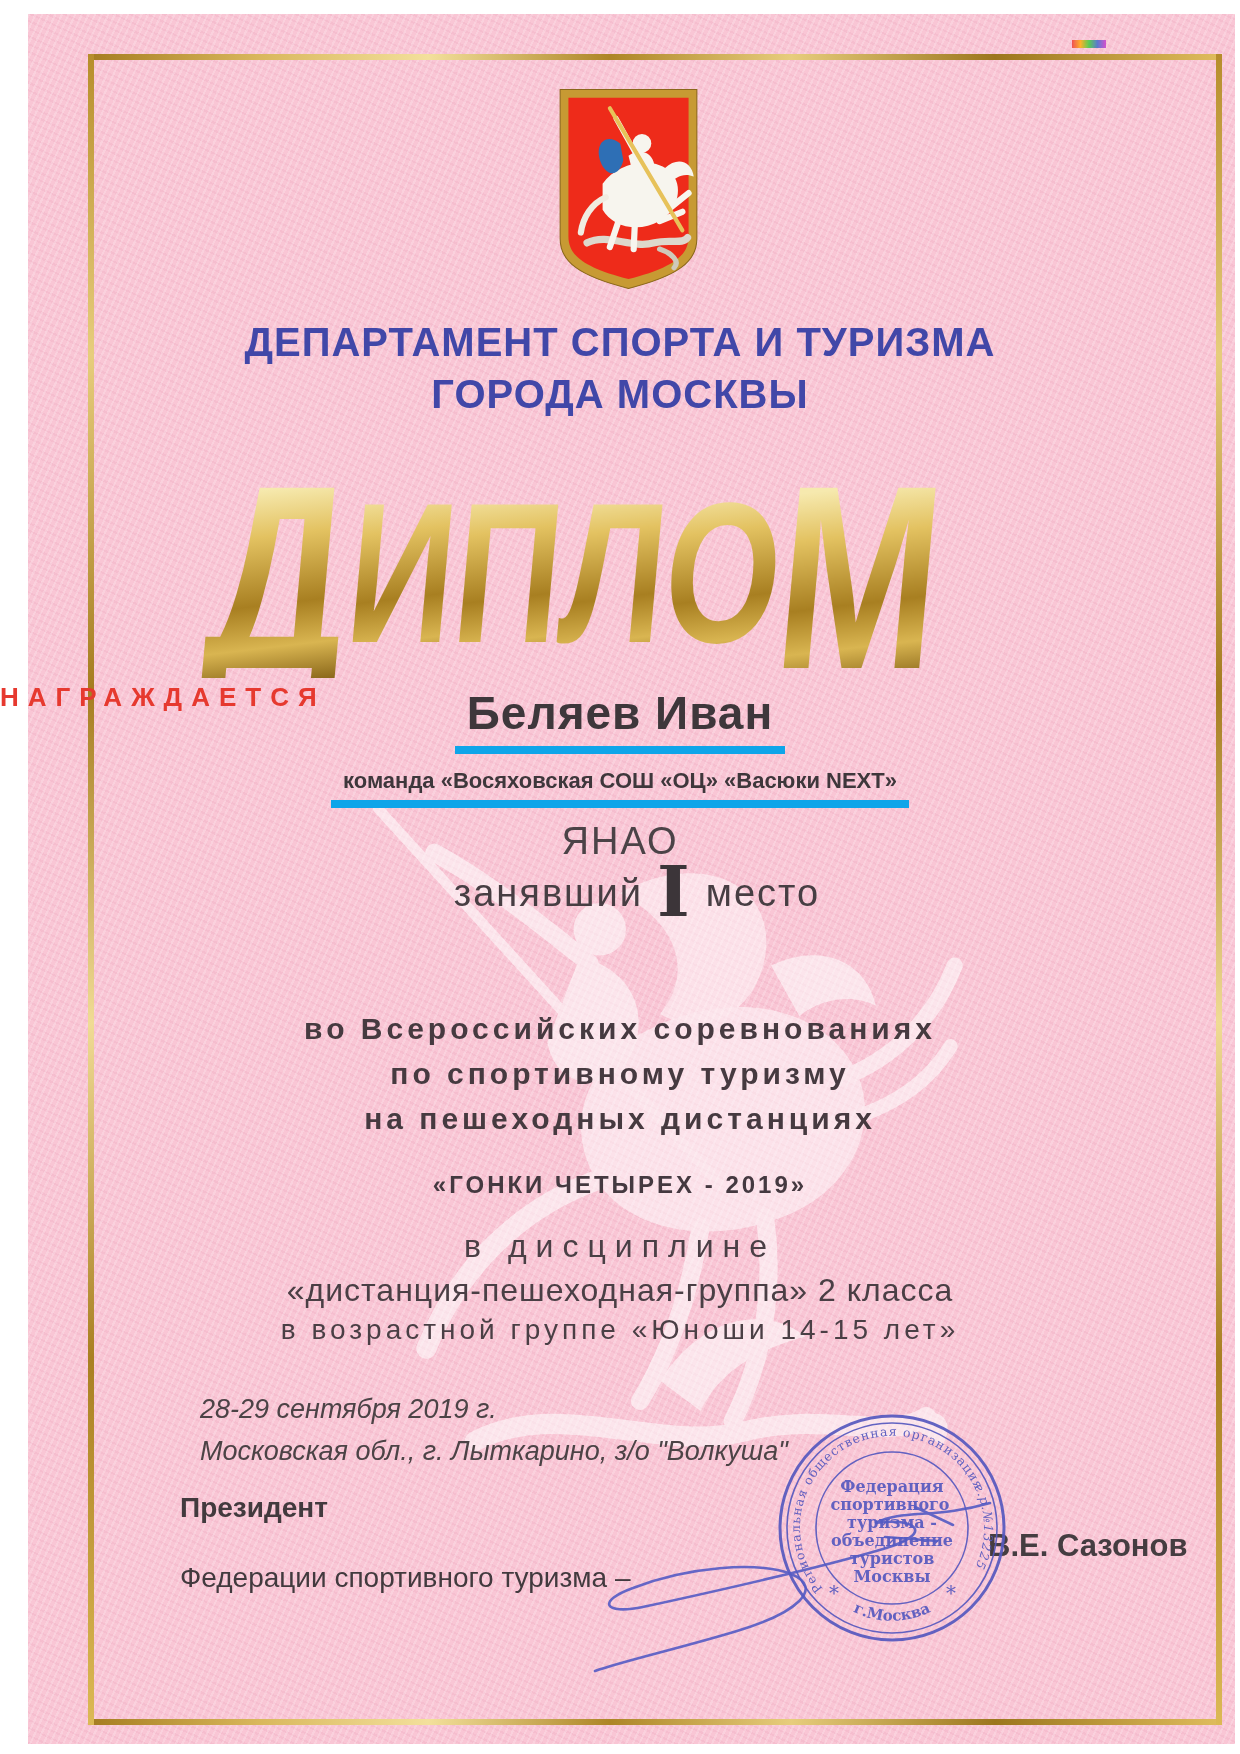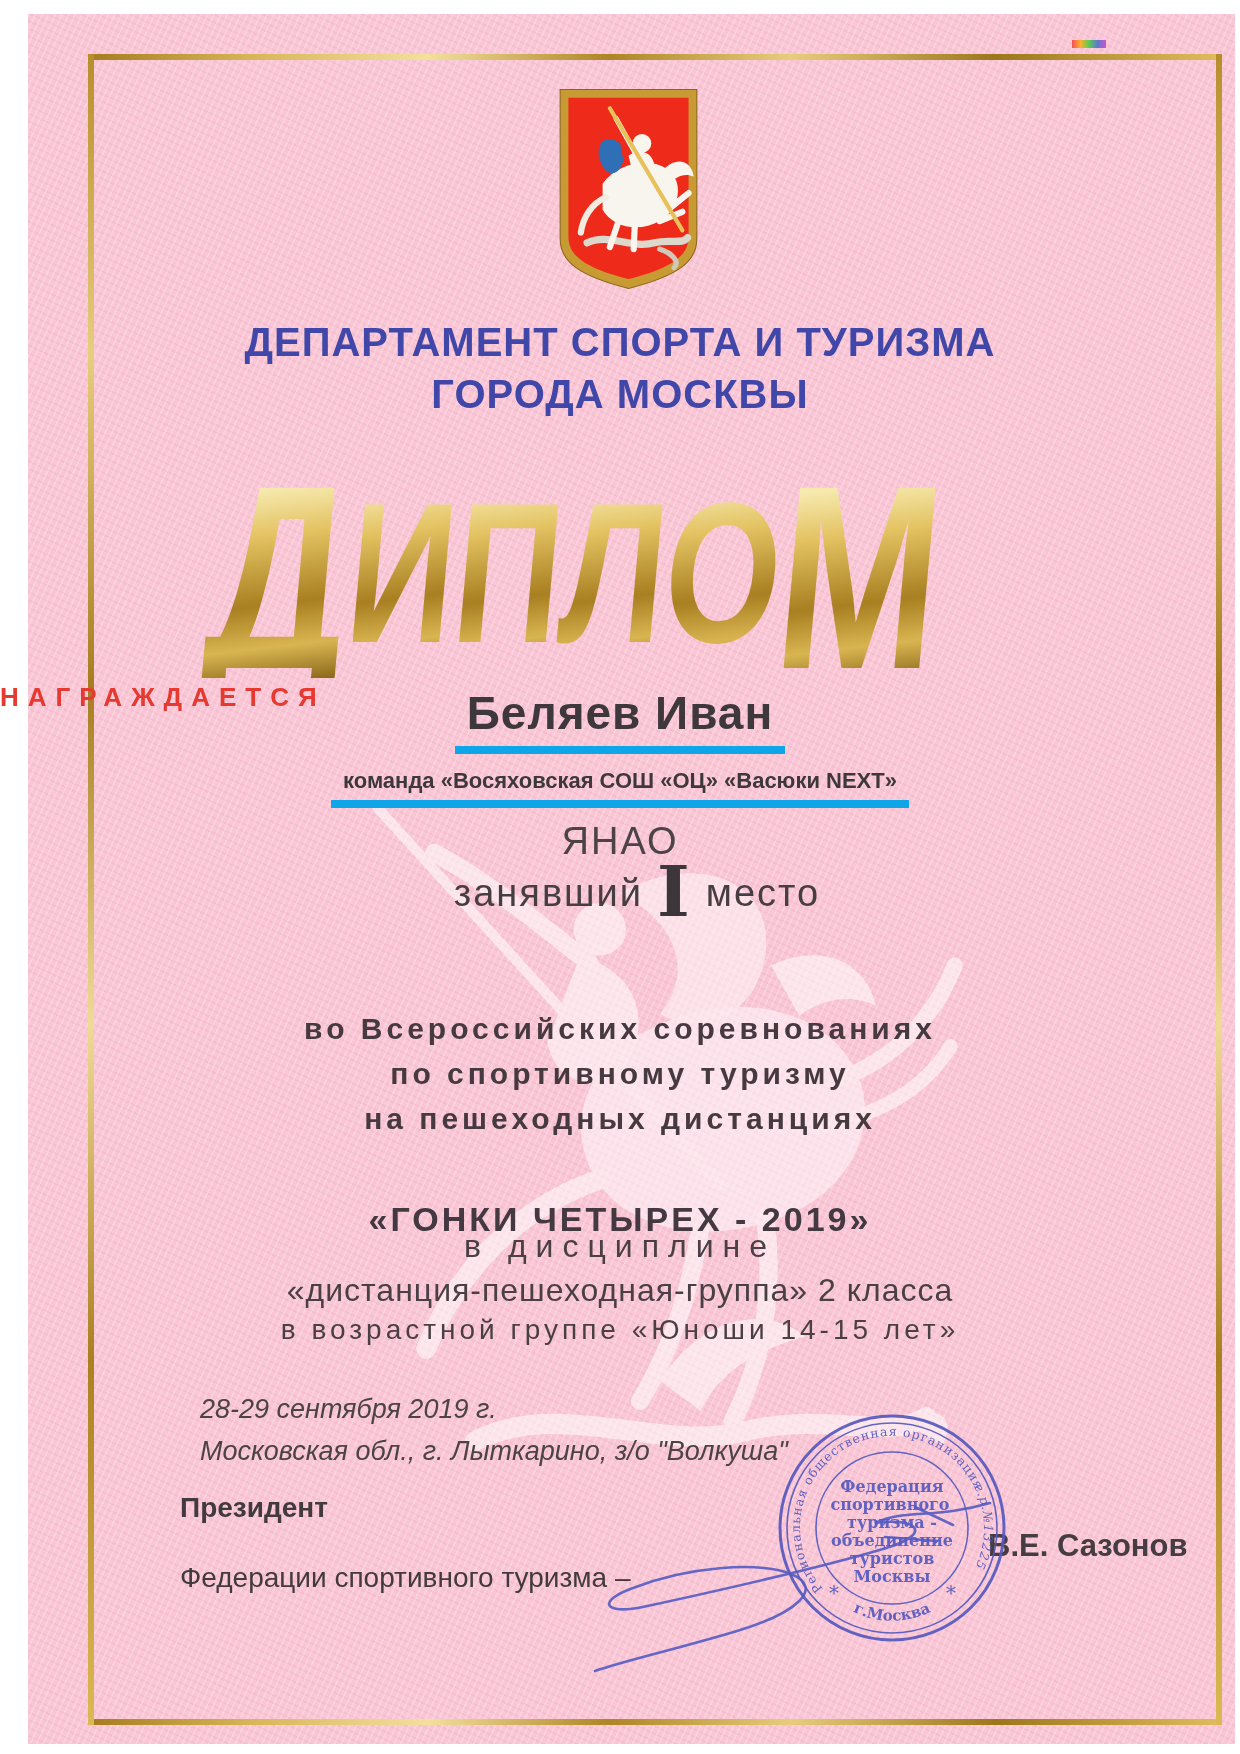--- a/index.html
+++ b/index.html
@@ -37,21 +37,21 @@
   .name{top:686px;font-size:46px;font-weight:bold;letter-spacing:1px;}
   .name b,.team b{display:inline-block;border-bottom:8px solid #0ea5e9;padding:0 12px 6px;font-weight:inherit;}
   .team{top:768px;font-size:22px;font-weight:bold;}
   .region{top:820px;font-size:38px;color:#4b4347;letter-spacing:2px;}
   .place{top:850px;font-size:38px;color:#473e43;letter-spacing:2px;padding-left:17px;}
   .place .numeral{font-family:"DejaVu Serif",serif;font-weight:bold;font-size:70px;
                   vertical-align:-10px;margin:0 14px;color:#3c3539;}
   .event1{top:1012px;font-size:30px;font-weight:600;letter-spacing:4px;color:#463a40;}
   .event2{top:1057px;font-size:30px;font-weight:600;letter-spacing:4px;color:#463a40;}
   .event3{top:1102px;font-size:30px;font-weight:600;letter-spacing:4px;color:#463a40;}
-  .eventname{top:1200px;font-size:34px;font-weight:bold;letter-spacing:3px;color:#443940;}
+  .eventname{top:1171px;font-size:24px;font-weight:bold;letter-spacing:3px;color:#443940;}
   .displabel{top:1228px;font-size:32px;letter-spacing:9px;color:#4a3f45;}
   .displine{top:1272px;font-size:32px;letter-spacing:1px;color:#4a3f45;}
   .agegroup{top:1314px;font-size:28px;letter-spacing:4px;color:#4a3f45;}
   .leftline{position:absolute;color:#4c4346;}
   .date{left:200px;top:1394px;font-size:27px;font-style:italic;}
   .loc{left:200px;top:1436px;font-size:27px;font-style:italic;}
   .pres1{left:180px;top:1492px;font-size:28px;font-weight:bold;color:#423a3e;}
   .pres2{left:180px;top:1530px;font-size:28px;font-weight:normal;color:#423a3e;margin-top:32px;}
   .pres3{left:180px;top:1568px;font-size:28px;font-weight:bold;color:#423a3e;}
   .signer{left:988px;top:1528px;font-size:31px;font-weight:bold;color:#453d41;}

